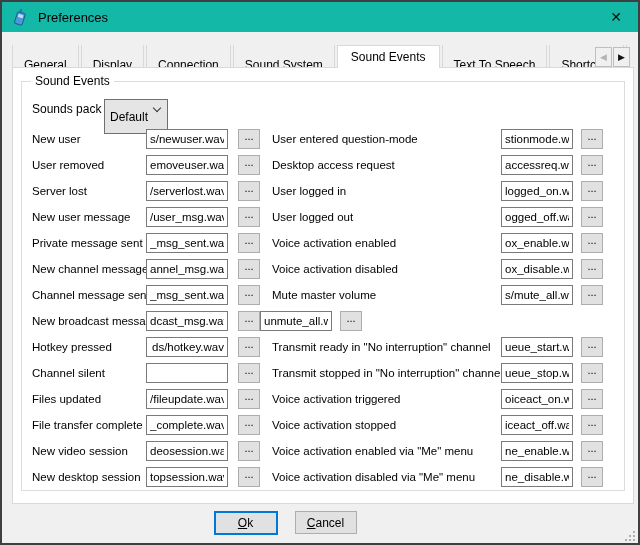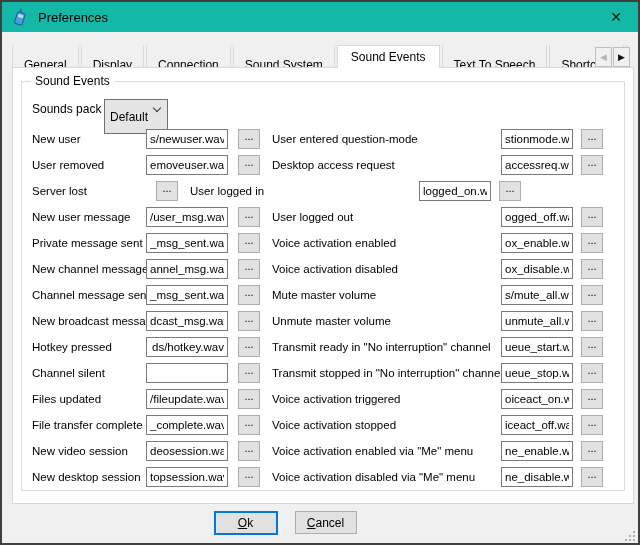--- a/index.html
+++ b/index.html
@@ -167,20 +167,21 @@
           <div class="sound-row">
     <span class="lbl l-lbl">User removed</span>
     <input class="txt l-txt" type="text" value="emoveuser.wav" style="">
     <button class="browse l">...</button>
     <span class="lbl r-lbl">Desktop access request</span>
     <input class="txt r-txt" type="text" value="accessreq.wav" style="">
     <button class="browse r">...</button>
   </div>
           <div class="sound-row">
     <span class="lbl l-lbl">Server lost</span>
+    <input class="txt l-txt" type="text" value="/serverlost.wav" style="">
     <button class="browse l">...</button>
     <span class="lbl r-lbl">User logged in</span>
     <input class="txt r-txt" type="text" value="logged_on.wav" style="">
     <button class="browse r">...</button>
   </div>
           <div class="sound-row">
     <span class="lbl l-lbl">New user message</span>
     <input class="txt l-txt" type="text" value="/user_msg.wav" style="">
     <button class="browse l">...</button>
     <span class="lbl r-lbl">User logged out</span>
@@ -208,21 +209,20 @@
     <input class="txt l-txt" type="text" value="_msg_sent.wav" style="">
     <button class="browse l">...</button>
     <span class="lbl r-lbl">Mute master volume</span>
     <input class="txt r-txt" type="text" value="s/mute_all.wav" style="">
     <button class="browse r">...</button>
   </div>
           <div class="sound-row">
     <span class="lbl l-lbl">New broadcast message</span>
     <input class="txt l-txt" type="text" value="dcast_msg.wav" style="">
     <button class="browse l">...</button>
-    <span class="lbl r-lbl">Unmute master volume</span>
     <input class="txt r-txt" type="text" value="unmute_all.wav" style="">
     <button class="browse r">...</button>
   </div>
           <div class="sound-row">
     <span class="lbl l-lbl">Hotkey pressed</span>
     <input class="txt l-txt" type="text" value="ds/hotkey.wav" style="">
     <button class="browse l">...</button>
     <span class="lbl r-lbl">Transmit ready in "No interruption" channel</span>
     <input class="txt r-txt" type="text" value="ueue_start.wav" style="">
     <button class="browse r">...</button>

